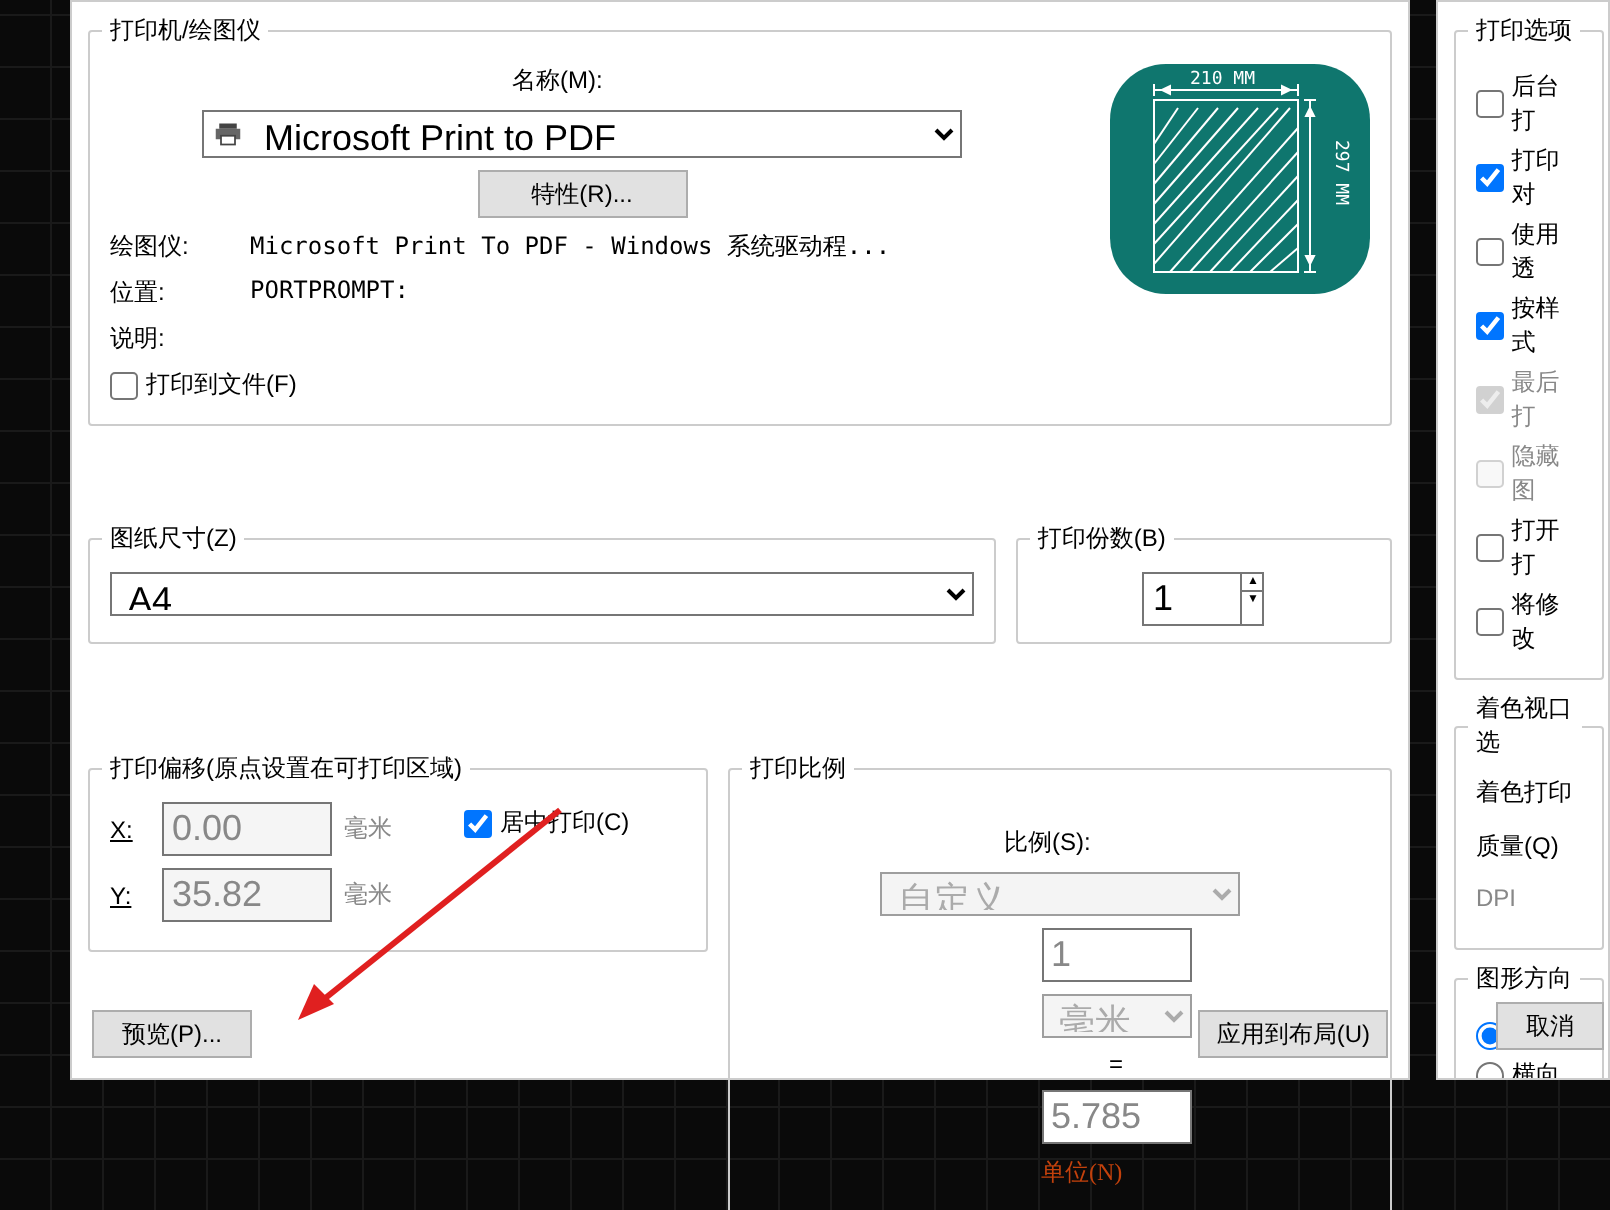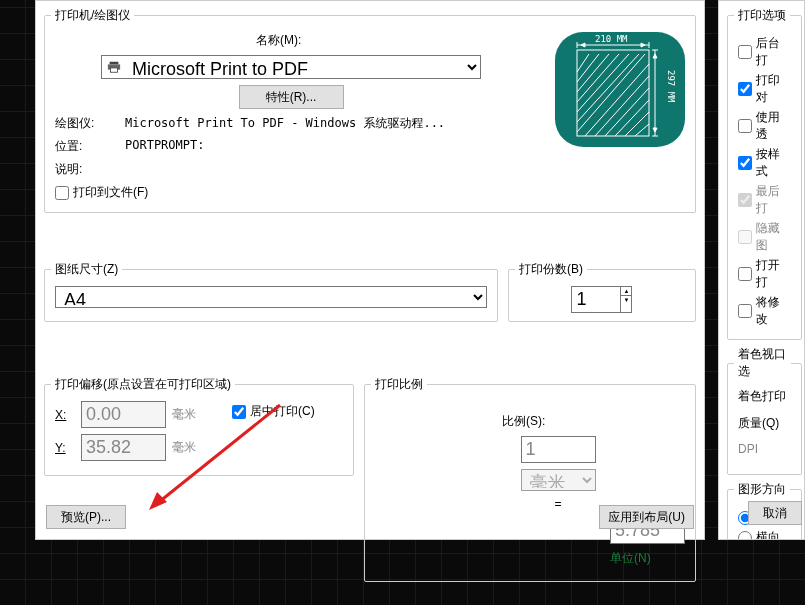--- a/index.html
+++ b/index.html
@@ -256,31 +256,34 @@
             <label>居中打印(C)</label>
           </div>
         </div>
       </fieldset>
     </div>
 
     <fieldset style="flex:1">
       <legend>打印比例</legend>
       <div class="row" style="margin-top:12px;">
         <label style="min-width:56px">比例(S):</label>
+        <select class="med sc-disabled" style="width:180px" disabled="">
+          <option>自定义</option>
+        </select>
       </div>
       <div class="row" style="margin-left:56px;">
         <input type="text" class="sc-disabled" style="width: 75px;" disabled="" value="1">
         <select class="sc-disabled" style="width:75px;height:22px" disabled="">
           <option>毫米</option>
         </select>
         <span>=</span>
       </div>
-      <div class="row" style="margin-left:56px;align-items:flex-end;">
+      <div class="row" style="margin-left:56px;">
         <input type="text" class="sc-disabled" style="width: 75px;" disabled="" value="5.785">
-        <span style="color:#15803d;width:75px;">单位(N)</span>
+        <span style="color:#c2410c;width:75px;font-family:Liberation Serif, serif;">单位(N)</span>
       </div>
     </fieldset>
   </div>
 
   <div class="footer-row">
     <button class="btn">预览(P)...</button>
     <span class="footer-spacer"></span>
     <button class="btn" style="padding:3px 8px">应用到布局(U)</button>
   </div>
 </div>

